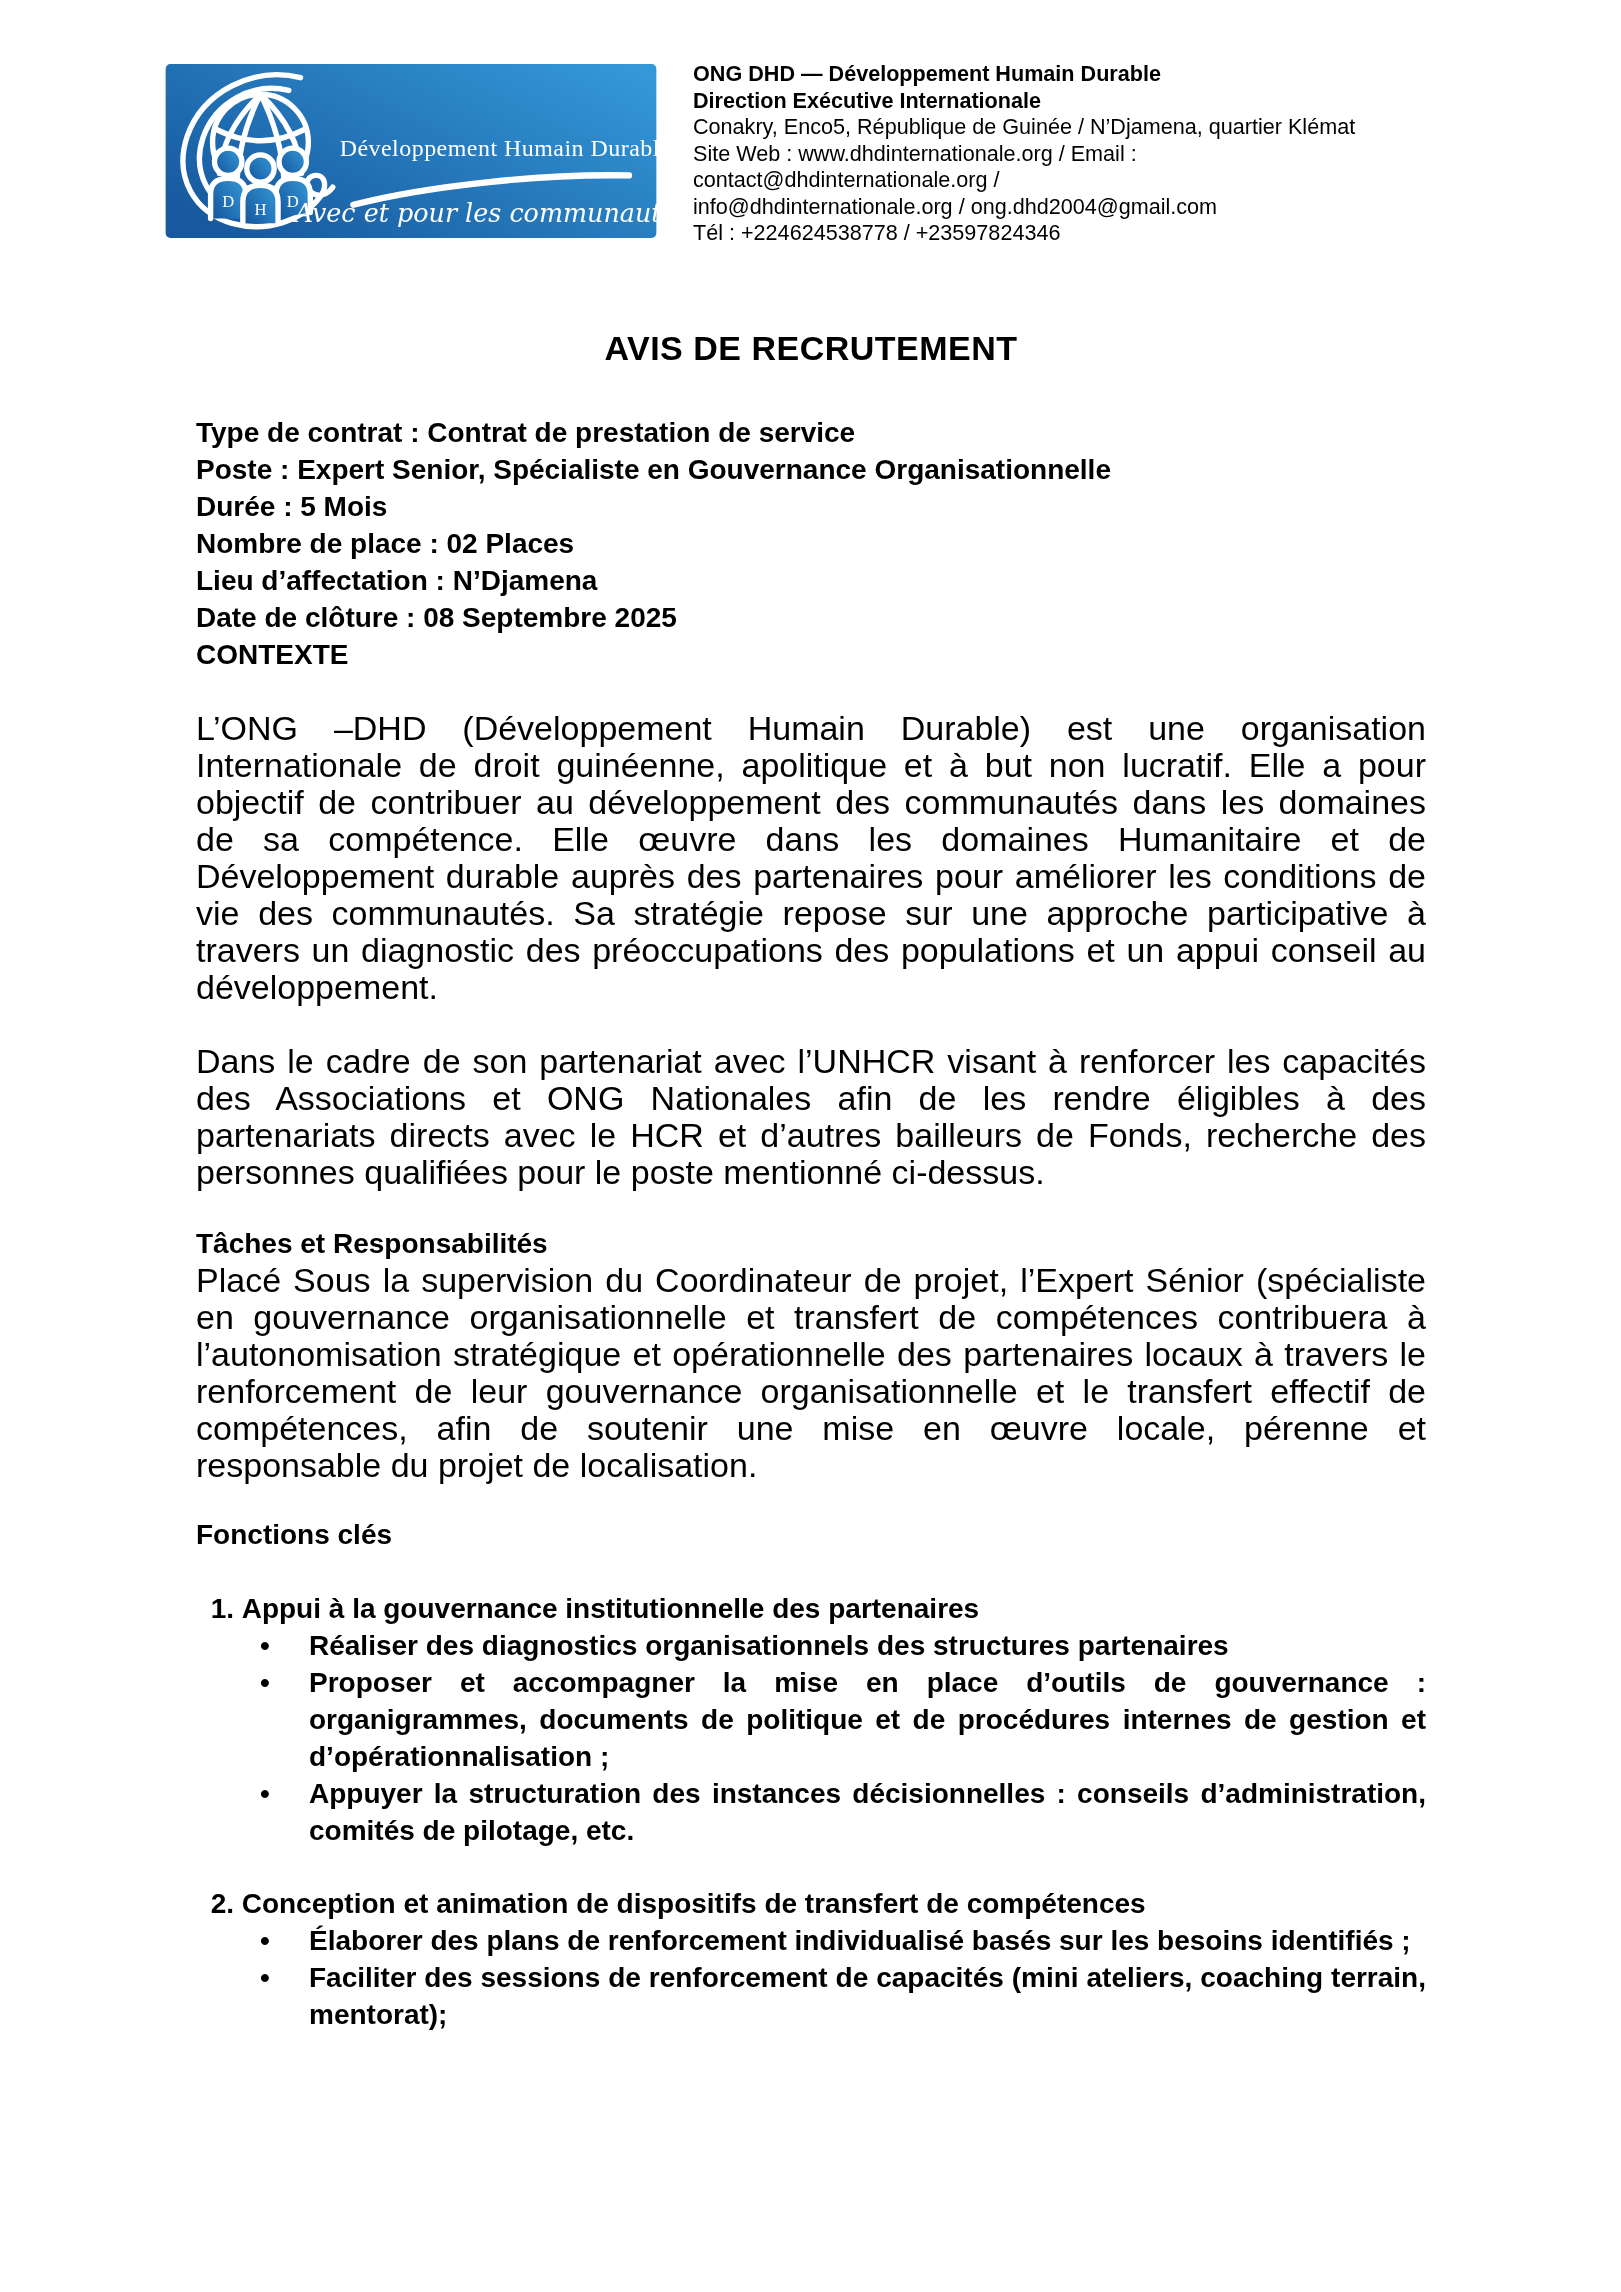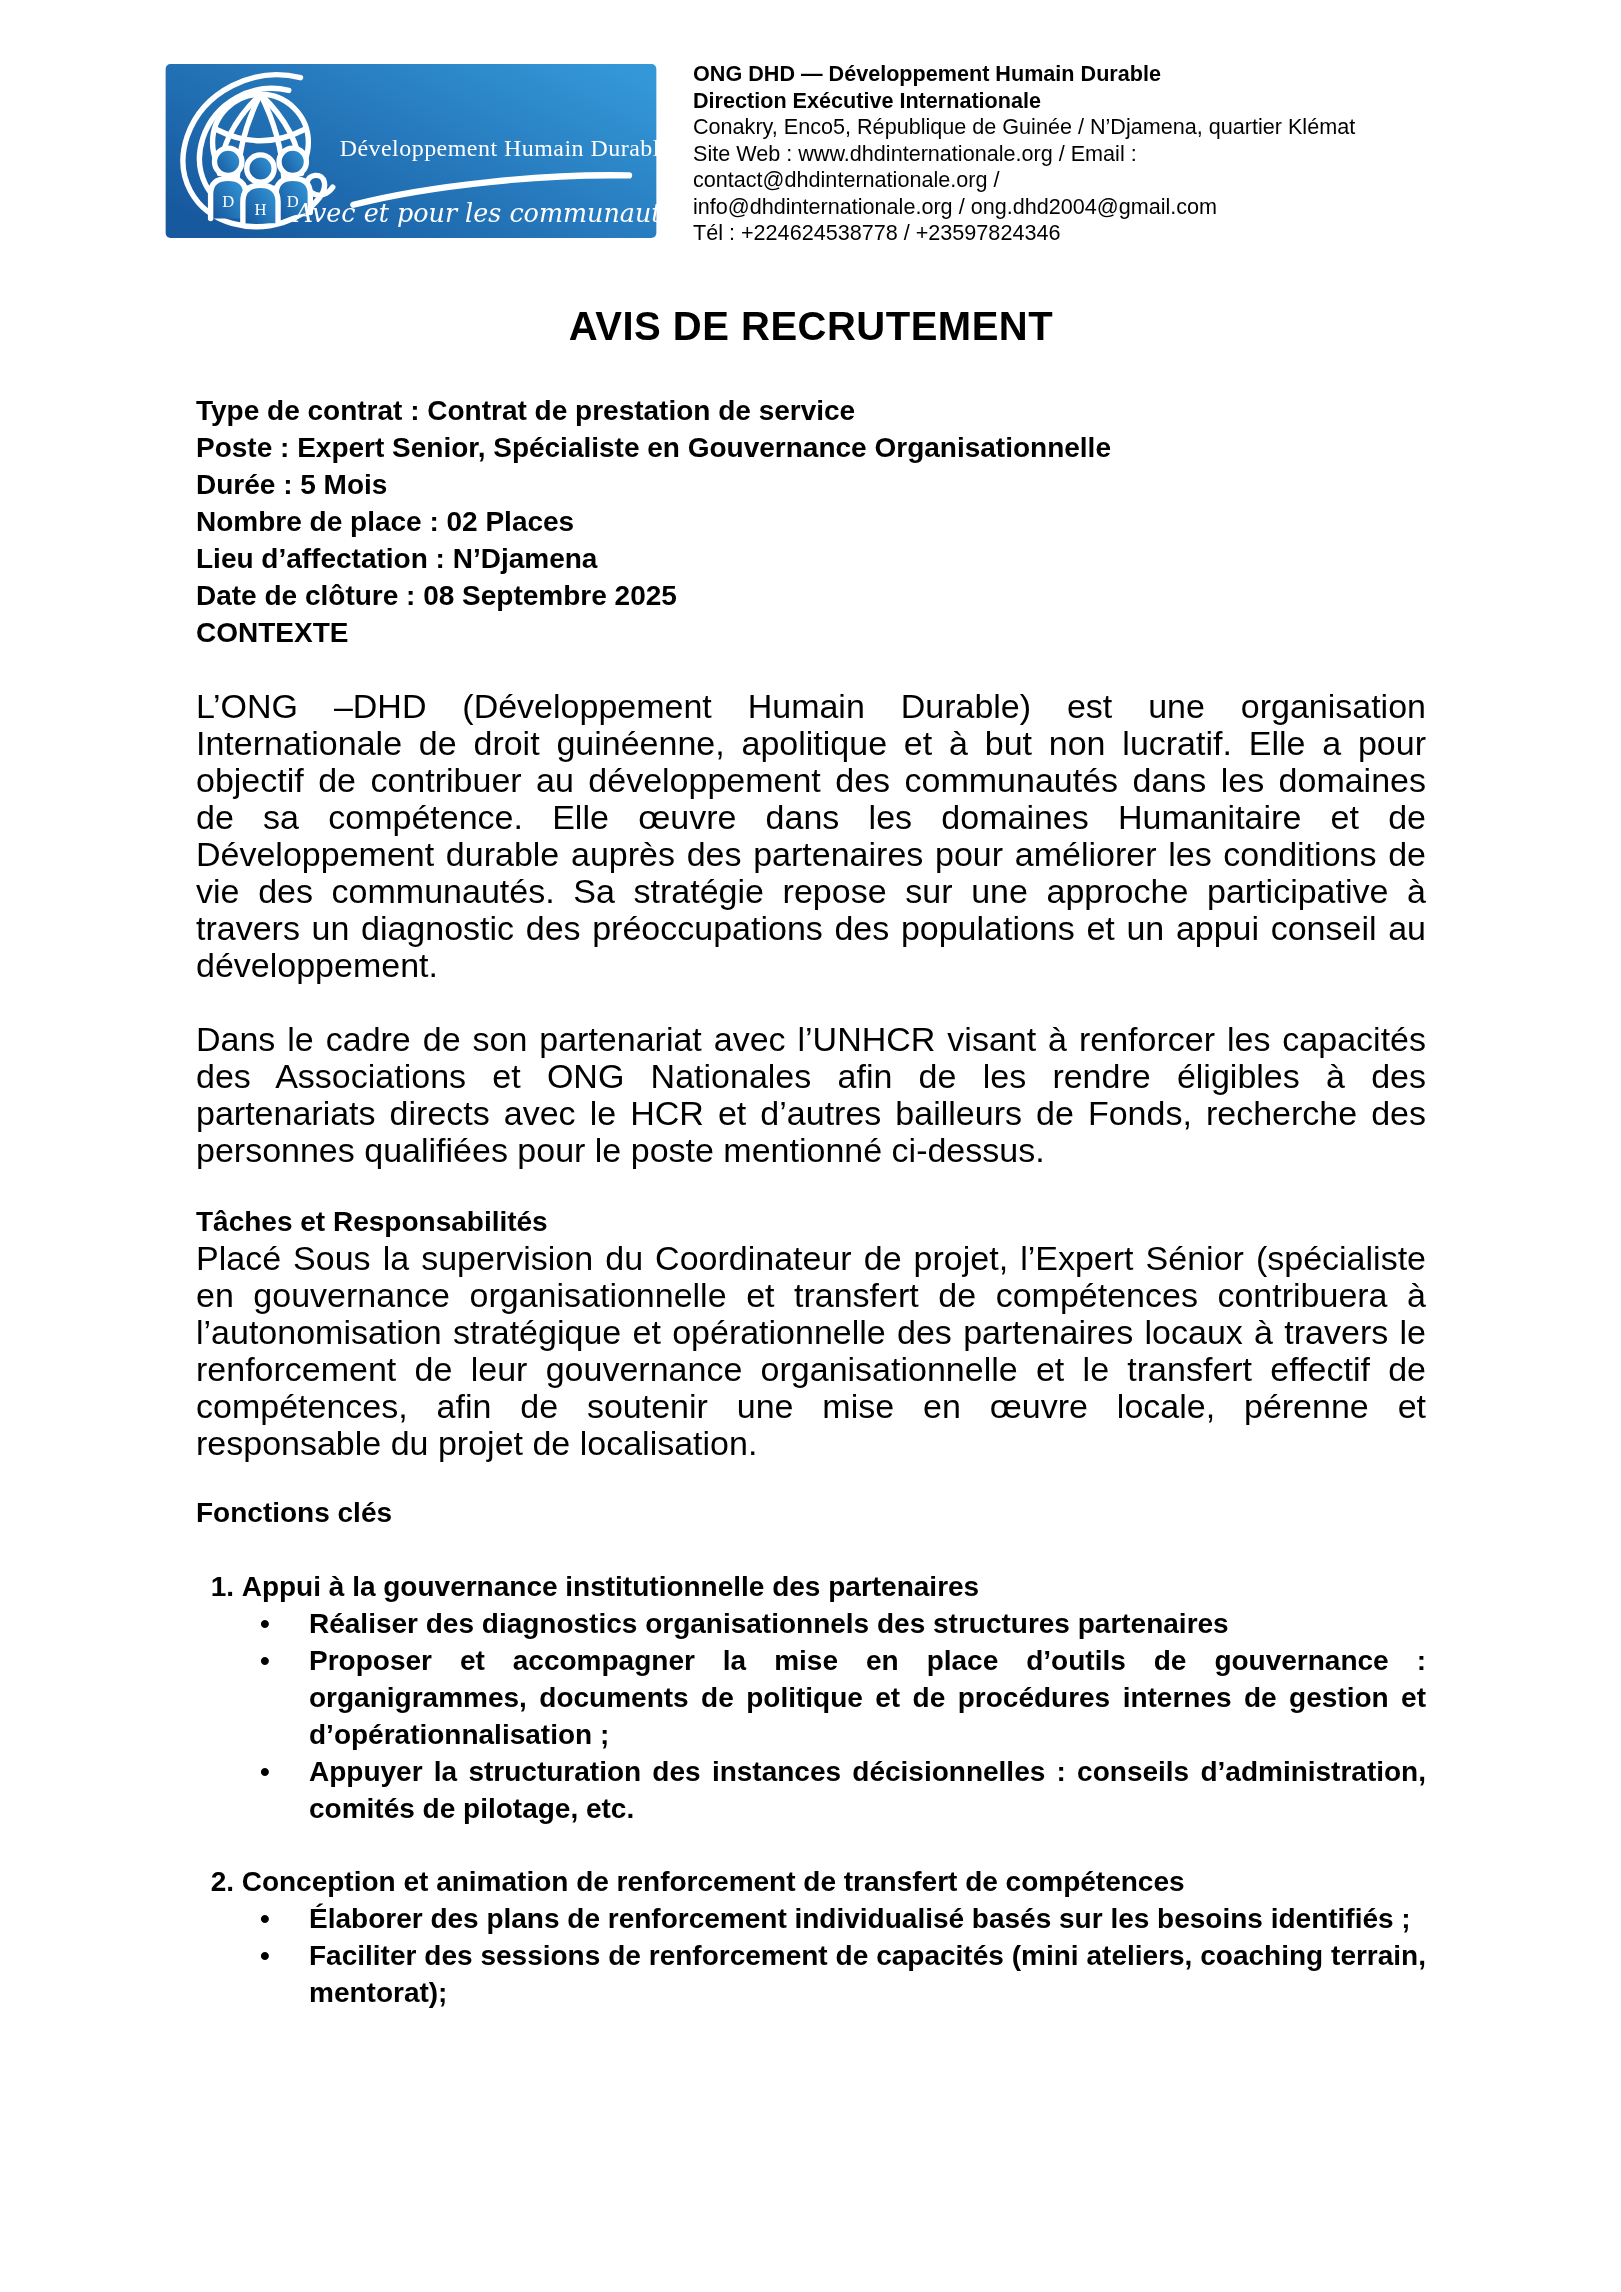--- a/index.html
+++ b/index.html
@@ -15,23 +15,23 @@
     position:relative;
   }
   
   .header-row { display:flex; align-items:flex-start; margin-left:-31px; }
   .logo-box { width:492px; height:174px; flex:none; margin-top:2.9px; }
   .logo-box svg { display:block; width:100%; height:100%; }
   .org-header { margin-left:36px; font-size:21.6px; line-height:26.5px; padding-top:0; }
   .org-header .b { font-weight:bold; }
   
   .doc-title {
-    margin-top:57px;
+    margin-top:79px;
     text-align:center;
-    font-size:40px;
+    font-size:34px;
     font-weight:bold;
     line-height:45px;
     letter-spacing:0.5px;
   }
   
   .job-lines { margin-top:43px; font-weight:bold; font-size:28px; line-height:37px; }
   .sec-heading { font-weight:bold; font-size:28px; line-height:37px; }
   .mt-block { }
   .para { font-size:34px; line-height:37px; text-align:justify; }
   .para.mt { margin-top:37px; }
@@ -136,21 +136,21 @@
     <span>Appui à la gouvernance institutionnelle des partenaires</span>
   </div>
   <ul class="bullets">
     <li>Réaliser des diagnostics organisationnels des structures partenaires</li>
     <li>Proposer et accompagner la mise en place d’outils de gouvernance : organigrammes, documents de politique et de procédures internes de gestion et d’opérationnalisation ;</li>
     <li>Appuyer la structuration des instances décisionnelles : conseils d’administration, comités de pilotage, etc.</li>
   </ul>
 
   <div class="num-heading" style="margin-top:36px;">
     <span class="num">2.</span>
-    <span>Conception et animation de renforcement de transfert de compétences</span>
+    <span>Conception et animation de dispositifs de transfert de compétences</span>
   </div>
   <ul class="bullets">
     <li>Élaborer des plans de renforcement individualisé basés sur les besoins identifiés ;</li>
     <li>Faciliter des sessions de renforcement de capacités (mini ateliers, coaching terrain, mentorat);</li>
   </ul>
 
 </div>
 
 
 </body></html>

